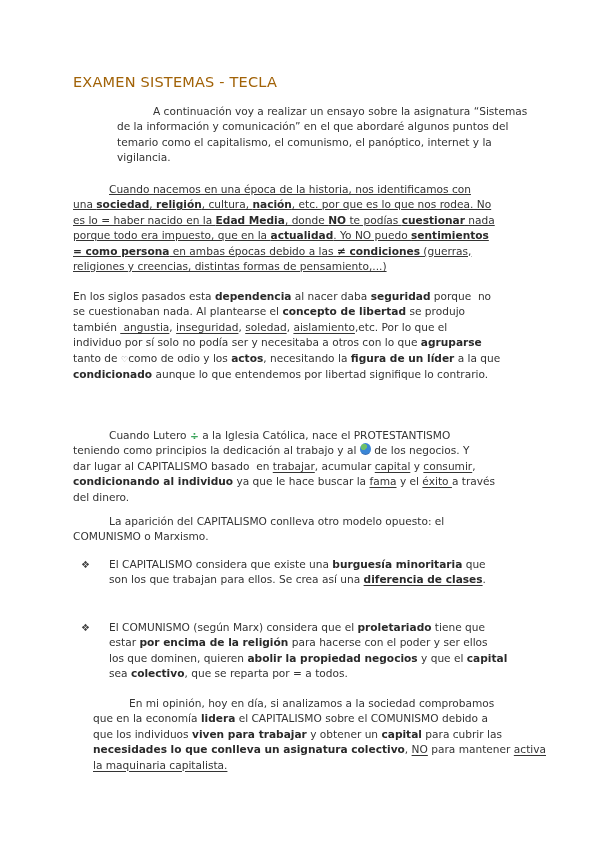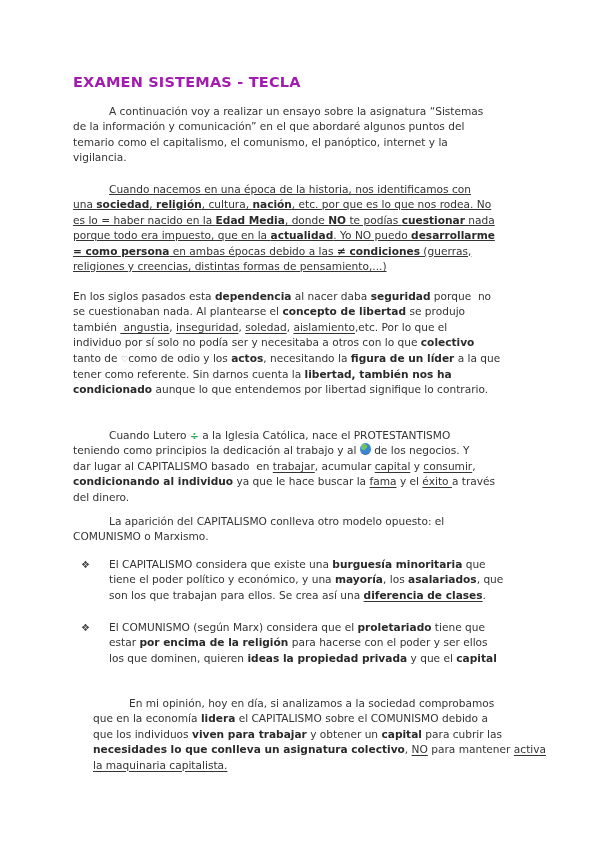--- a/index.html
+++ b/index.html
@@ -1,19 +1,19 @@
 <!DOCTYPE html>
 <html><head>
 <meta charset="utf-8">
 <style>
   html, body { margin: 0; padding: 0; background: #ffffff; }
   body { width: 600px; height: 848px; overflow: hidden; position: relative;
          font-family: "DejaVu Sans", sans-serif; color: #2b2b2b; }
   .page { position: absolute; left: 73px; top: 0; width: 460px; }
-  .title { position: absolute; top: 74px; left: 0; font-size: 14.5px; letter-spacing: 0.2px; color: #a21caf; white-space: nowrap; font-weight: bold; }
+  .title { position: absolute; top: 74px; left: 0; font-size: 14.5px; letter-spacing: 0.2px; color: #a16207; white-space: nowrap; }
   .para { position: absolute; left: 0; width: 460px; font-size: 10.6px; line-height: 15.4px; color: #333; }
   .para .ln { display: block; white-space: nowrap; }
   .indent { padding-left: 36px; }
   b, .b { font-weight: bold; color: #2a2a2a; }
   u { text-decoration: underline; text-underline-offset: 2px; }
   .bullet-item { position: absolute; left: 0; width: 470px; font-size: 10.6px; line-height: 15.4px; color: #333; }
   .bullet-glyph { position: absolute; left: 8px; top: 0; font-size: 10px; color: #444; }
   .bullet-text { position: absolute; left: 36px; top: 0; }
   .bullet-text .ln { display: block; white-space: nowrap; }
   .div-icon { color: #3aa35a; font-weight: bold; }
@@ -22,74 +22,73 @@
                 vertical-align: -1px; border-bottom: 1px solid #3a6fb5; }
   .heart-icon { color: #999; font-size: 8px; }
 </style>
 </head>
 <body>
 
 <div class="page">
 
   <div class="title">EXAMEN SISTEMAS - TECLA</div>
 
-  <div class="para" style="top:104px;">
+  <div class="para" style="top:104px;margin-left:44px;">
     <span class="ln indent">A continuación voy a realizar un ensayo sobre la asignatura “Sistemas</span>
     <span class="ln">de la información y comunicación” en el que abordaré algunos puntos del</span>
     <span class="ln">temario como el capitalismo, el comunismo, el panóptico, internet y la</span>
     <span class="ln">vigilancia.</span>
   </div>
 
   <div class="para" style="top:182px;text-decoration:underline;">
     <span class="ln indent">Cuando nacemos en una época de la historia, nos identificamos con</span>
     <span class="ln">una <b>sociedad</b>, <b>religión</b>, cultura, <b>nación</b>, etc. por que es lo que nos rodea. No</span>
     <span class="ln">es lo = haber nacido en la <b>Edad Media</b>, donde <b>NO</b> te podías <b>cuestionar</b> nada</span>
-    <span class="ln">porque todo era impuesto, que en la <b>actualidad</b>. Yo NO puedo <b>desarrollarme</b></span>
+    <span class="ln">porque todo era impuesto, que en la <b>actualidad</b>. Yo NO puedo <b>sentimientos</b></span>
     <span class="ln"><b>= como persona</b> en ambas épocas debido a las <b>≠ condiciones</b> (guerras,</span>
     <span class="ln">religiones y creencias, distintas formas de pensamiento,...)</span>
   </div>
 
   <div class="para" style="top:289px;">
     <span class="ln">En los siglos pasados esta <b>dependencia</b> al nacer daba <b>seguridad</b> porque&nbsp; no</span>
     <span class="ln">se cuestionaban nada. Al plantearse el <b>concepto de libertad</b> se produjo</span>
     <span class="ln">también <u>&nbsp;angustia</u>, <u>inseguridad</u>, <u>soledad</u>, <u>aislamiento</u>,etc. Por lo que el</span>
-    <span class="ln">individuo por sí solo no podía ser y necesitaba a otros con lo que <b>colectivo</b></span>
+    <span class="ln">individuo por sí solo no podía ser y necesitaba a otros con lo que <b>agruparse</b></span>
     <span class="ln">tanto de <span class="heart-icon">♡</span>como de odio y los <b>actos</b>, necesitando la <b>figura de un líder</b> a la que</span>
-    <span class="ln">tener como referente. Sin darnos cuenta la <b>libertad, también nos ha</b></span>
     <span class="ln"><b>condicionado</b> aunque lo que entendemos por libertad signifique lo contrario.</span>
   </div>
 
   <div class="para" style="top:428px;">
     <span class="ln indent">Cuando Lutero <span class="div-icon">÷</span> a la Iglesia Católica, nace el PROTESTANTISMO</span>
     <span class="ln">teniendo como principios la dedicación al trabajo y al <span class="globe-icon"></span> de los negocios. Y</span>
     <span class="ln">dar lugar al CAPITALISMO basado&nbsp; en <u>trabajar</u>, acumular <u>capital</u> y <u>consumir</u>,</span>
     <span class="ln"><b>condicionando al individuo</b> ya que le hace buscar la <u>fama</u> y el <u>éxito </u>a través</span>
     <span class="ln">del dinero.</span>
   </div>
 
   <div class="para" style="top:514px;">
     <span class="ln indent">La aparición del CAPITALISMO conlleva otro modelo opuesto: el</span>
     <span class="ln">COMUNISMO o Marxismo.</span>
   </div>
 
   <div class="bullet-item" style="top:557px; height:48px;">
     <span class="bullet-glyph">❖</span>
     <div class="bullet-text">
       <span class="ln">El CAPITALISMO considera que existe una <b>burguesía minoritaria</b> que</span>
-      <span class="ln">tiene el poder político y económico, y una <b>mayoría</b>, los <b>asalariados</b>, que</span>
       <span class="ln">son los que trabajan para ellos. Se crea así una <u><b>diferencia de clases</b></u>.</span>
     </div>
   </div>
 
   <div class="bullet-item" style="top:620px; height:64px;">
     <span class="bullet-glyph">❖</span>
     <div class="bullet-text">
       <span class="ln">El COMUNISMO (según Marx) considera que el <b>proletariado</b> tiene que</span>
       <span class="ln">estar <b>por encima de la religión</b> para hacerse con el poder y ser ellos</span>
-      <span class="ln">los que dominen, quieren <b>ideas la propiedad privada</b> y que el <b>capital</b></span>
+      <span class="ln">los que dominen, quieren <b>abolir la propiedad negocios</b> y que el <b>capital</b></span>
+      <span class="ln">sea <b>colectivo</b>, que se reparta por = a todos.</span>
     </div>
   </div>
 
   <div class="para" style="top:696px;margin-left:20px;">
     <span class="ln indent">En mi opinión, hoy en día, si analizamos a la sociedad comprobamos</span>
     <span class="ln">que en la economía <b>lidera</b> el CAPITALISMO sobre el COMUNISMO debido a</span>
     <span class="ln">que los individuos <b>viven para trabajar</b> y obtener un <b>capital</b> para cubrir las</span>
     <span class="ln"><b>necesidades lo que conlleva un asignatura colectivo</b>, <u>NO</u> para mantener <u>activa</u></span>
     <span class="ln"><u>la maquinaria capitalista.</u></span>
   </div>

